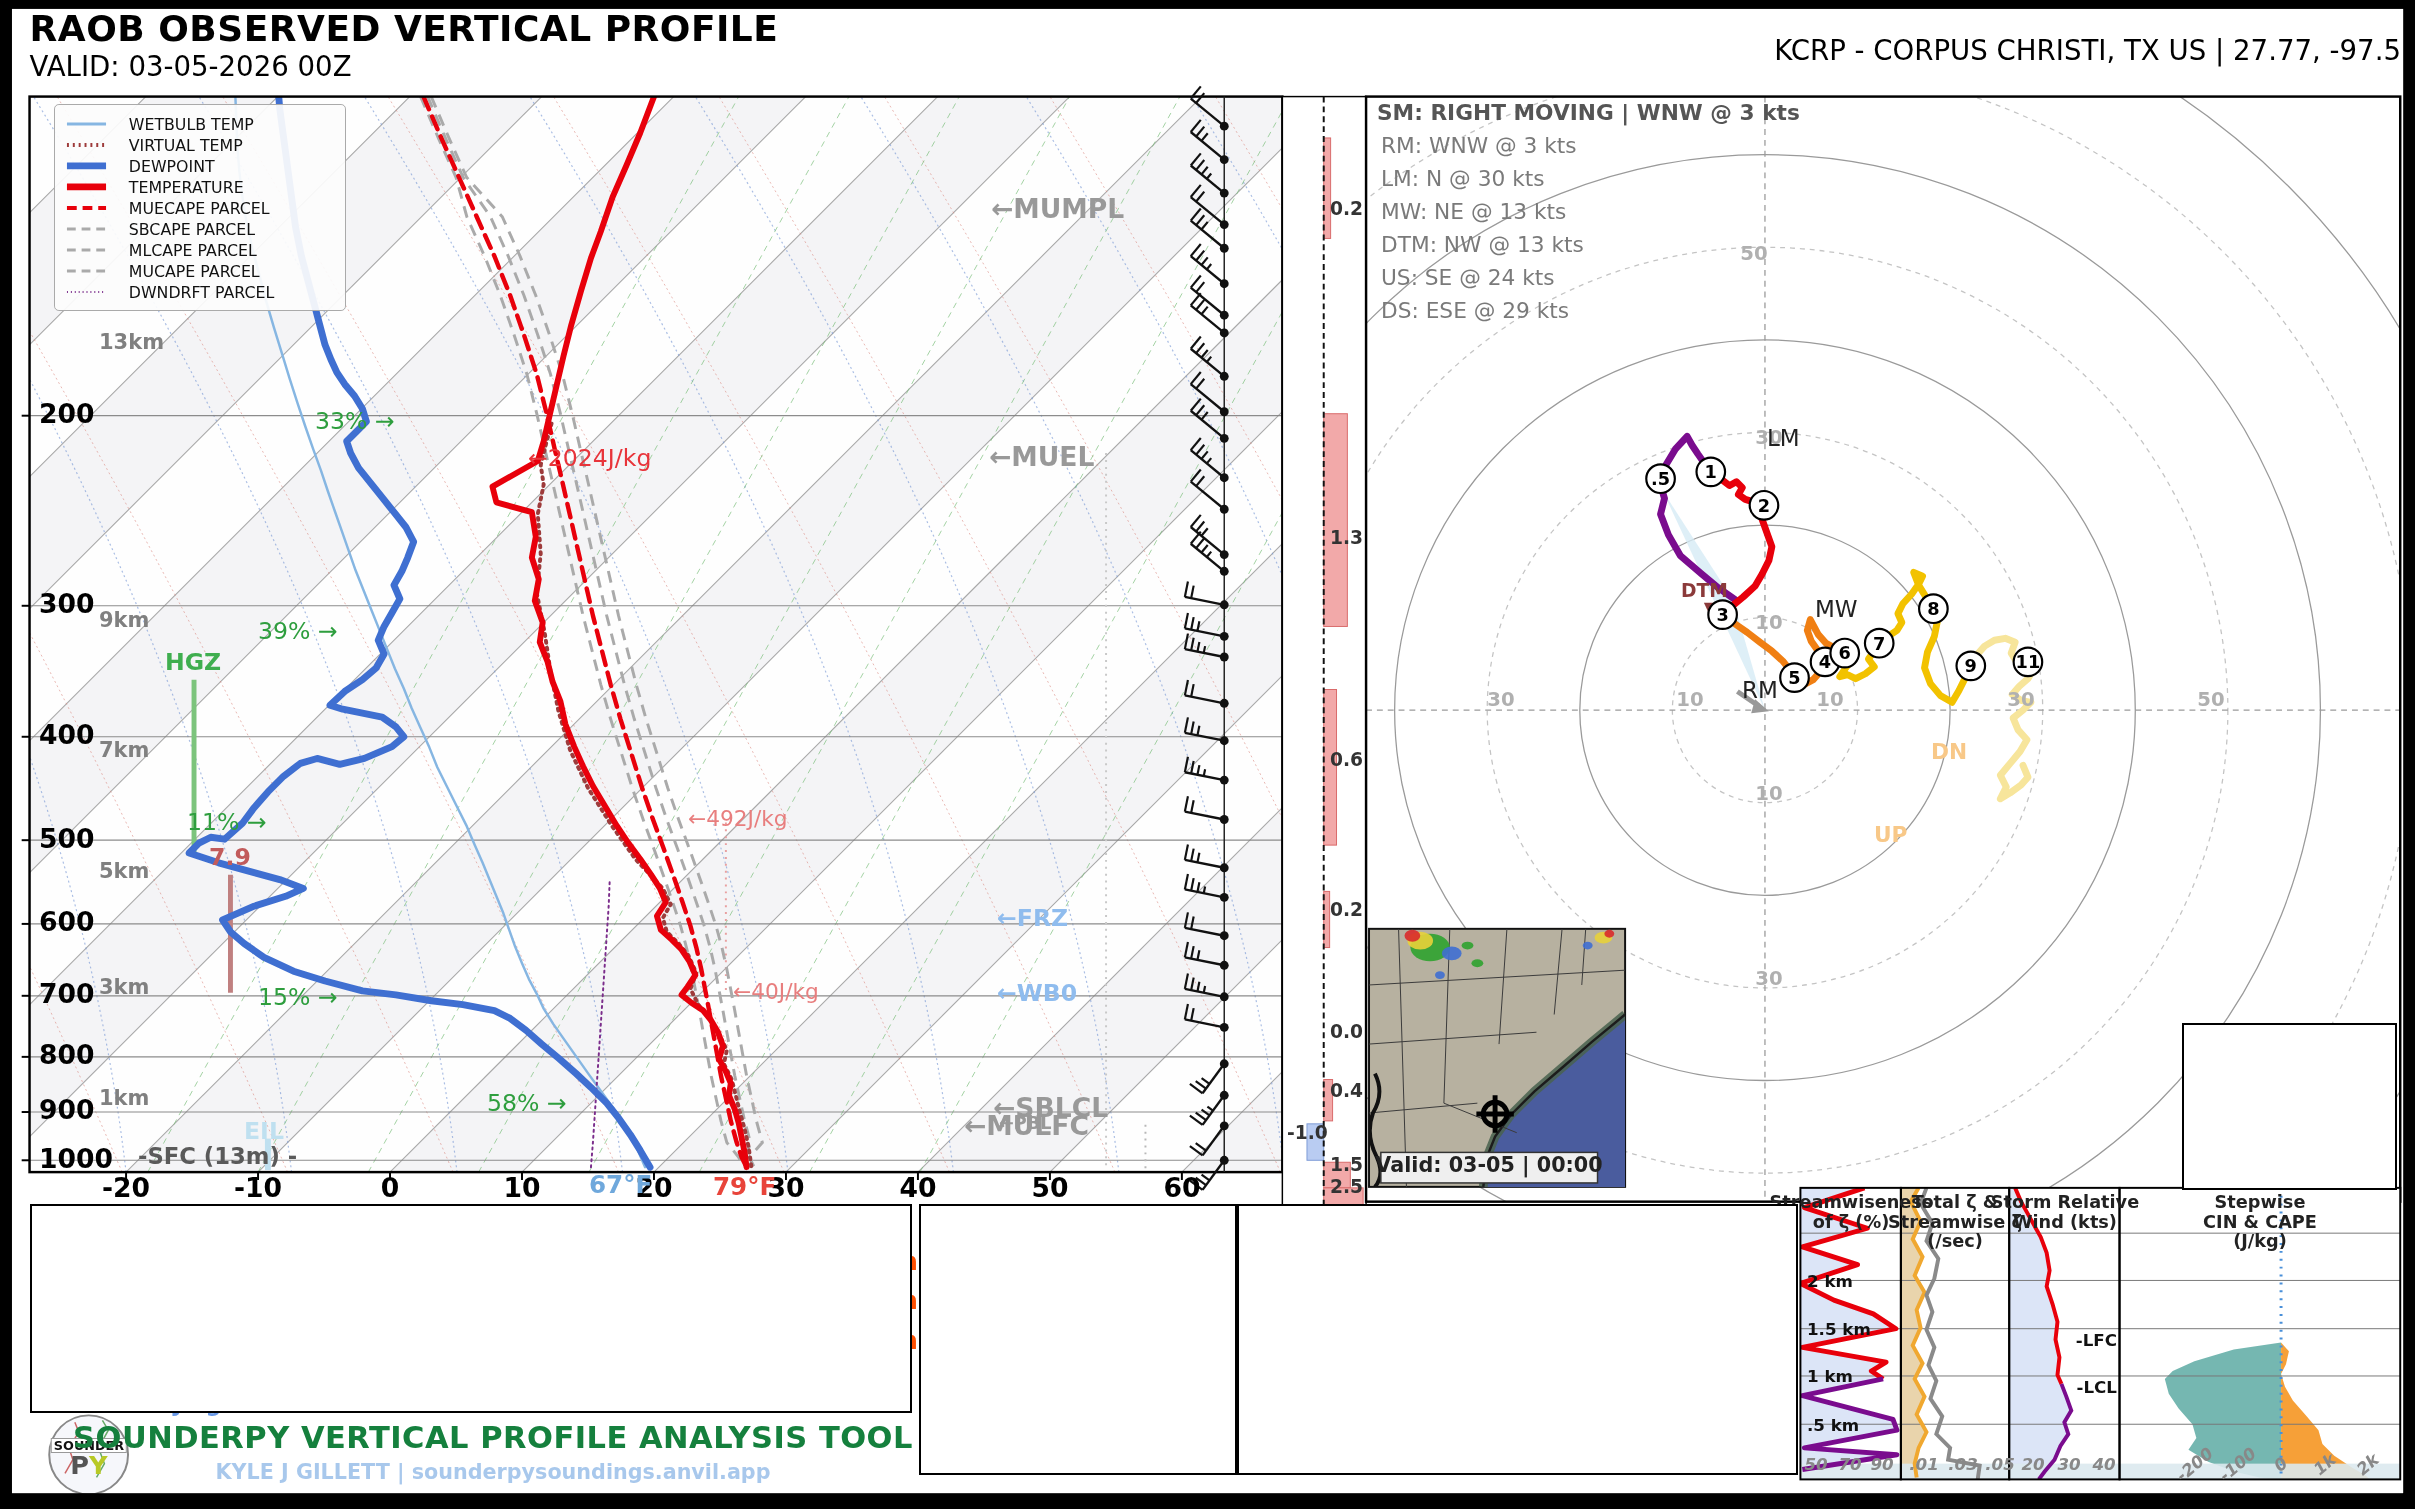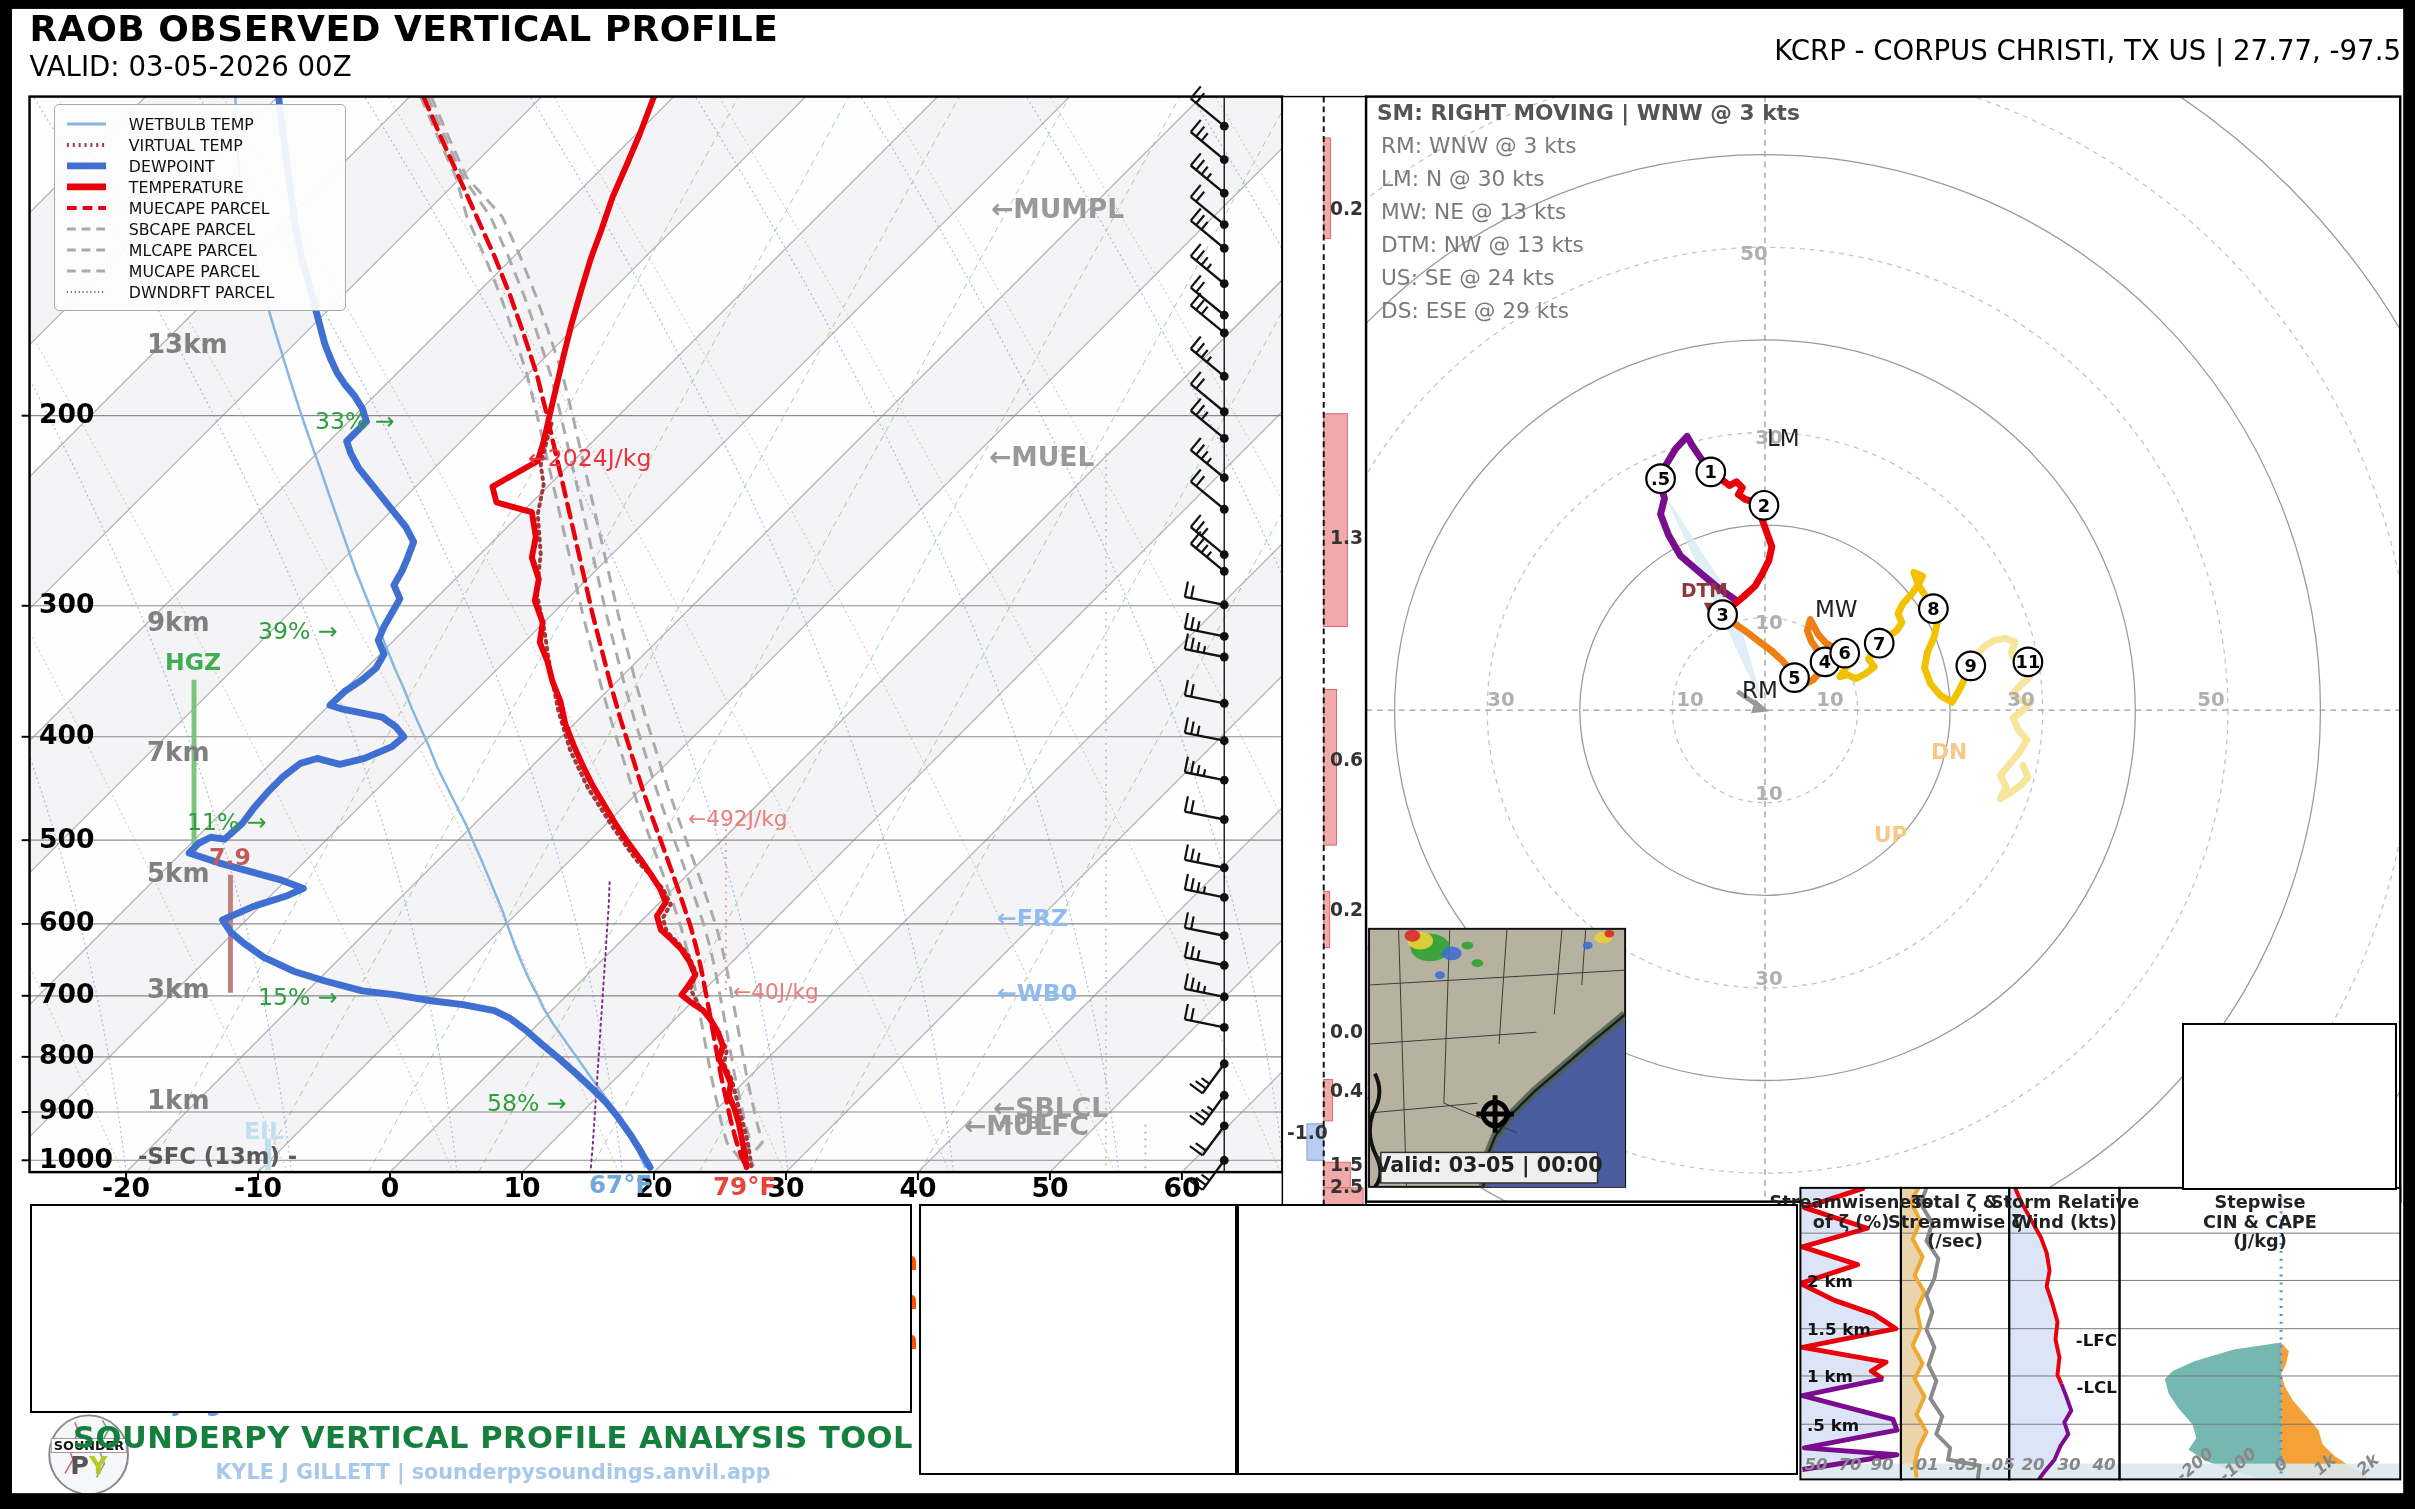--- a/index.html
+++ b/index.html
@@ -7,21 +7,21 @@
   #page{position:absolute;left:11.8px;top:5.9px;width:2392px;height:1487px;background:#fff;}
   #chart{position:absolute;left:0;top:0;}
   .lbl{position:absolute;white-space:nowrap;line-height:1.05;color:#000;}
   .ctr{transform:translateX(-50%);}
   .rgt{transform:translateX(-100%);}
   .title-main{font-size:36px;font-weight:bold;letter-spacing:0.5px;}
   .title-valid{font-size:27.6px;}
   .title-station{font-size:27.6px;}
   .ptick{font-size:26.6px;font-weight:bold;}
   .ttick{font-size:26.6px;font-weight:bold;}
-  .hgt{font-size:26px;font-weight:bold;color:#808080;margin-left:48px;}
+  .hgt{font-size:21px;font-weight:bold;color:#808080;}
   .sfclbl{font-size:22.7px;font-weight:bold;color:#5a5a5a;}
   .green{font-size:23.6px;color:#2e9e3e;}
   .hgzlbl{font-size:23.6px;font-weight:bold;color:#3fae4f;}
   .dgzlbl{font-size:23.6px;font-weight:bold;color:#c25b5b;}
   .eillbl{font-size:23.6px;font-weight:bold;color:#bfe0f0;}
   .redlbl{font-size:23.6px;color:#e8343a;}
   .redlbl2{font-size:21.7px;color:#e87e7e;}
   .graylbl{font-size:26.6px;font-weight:bold;color:#999;}
   .graysm{font-size:17.7px;font-weight:bold;color:#999;}
   .bluelbl{font-size:23.6px;font-weight:bold;color:#8fbcee;}

